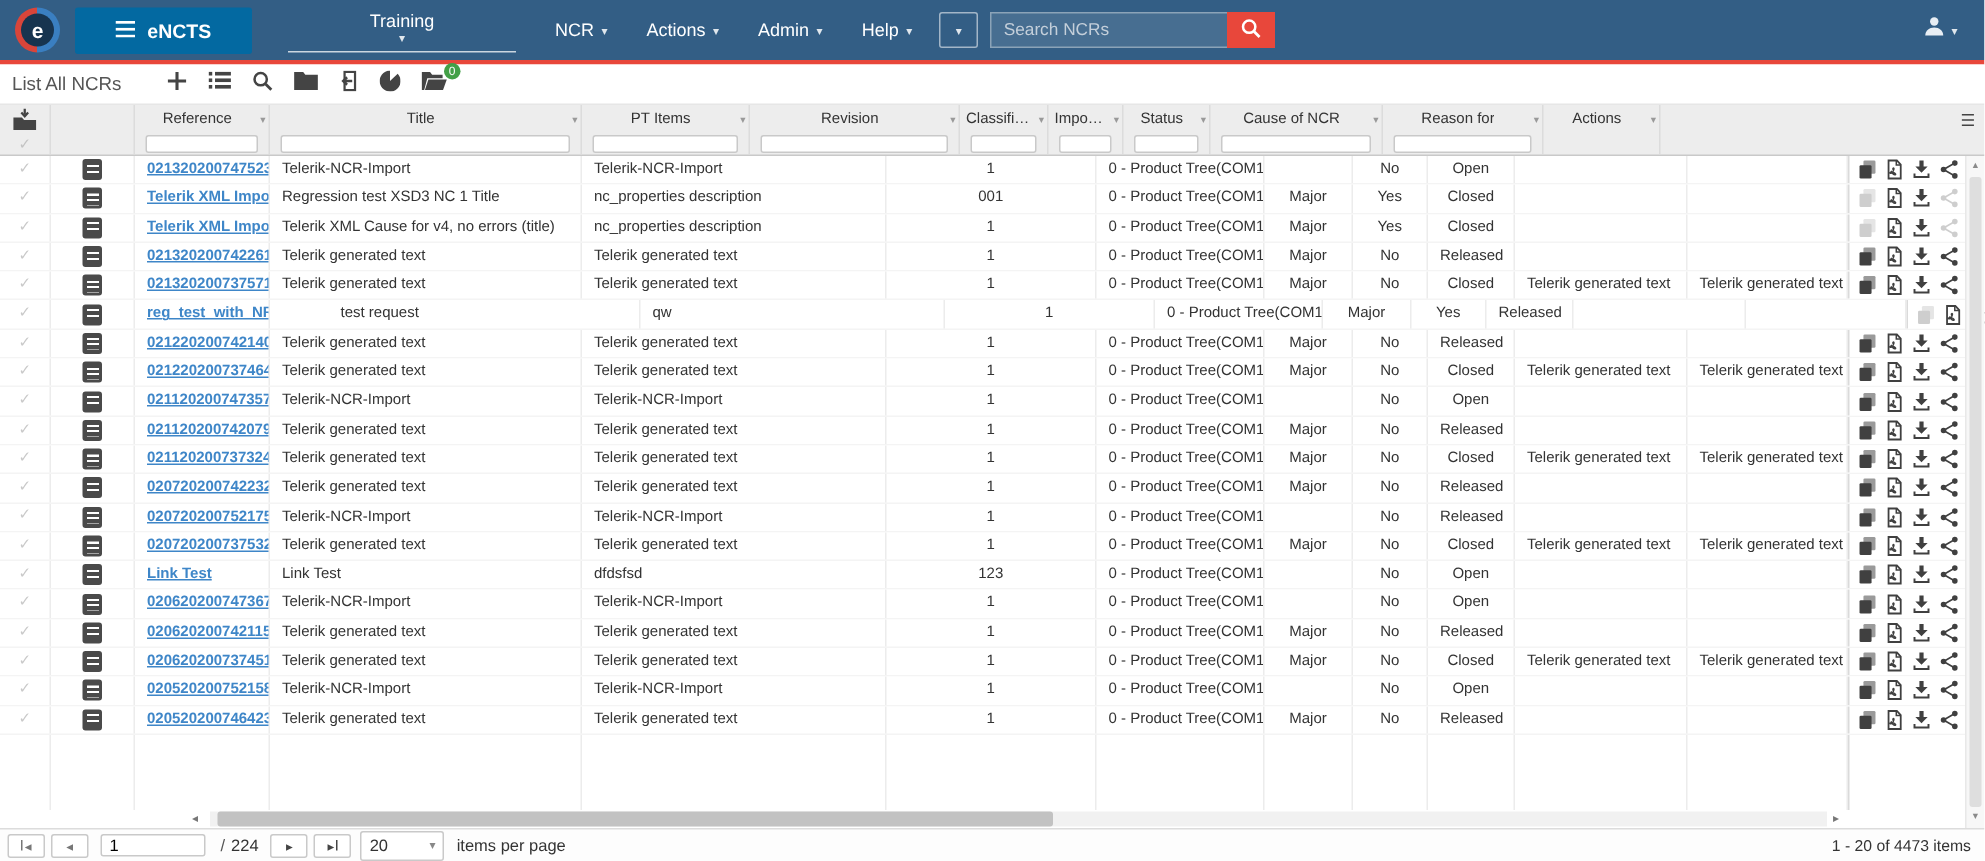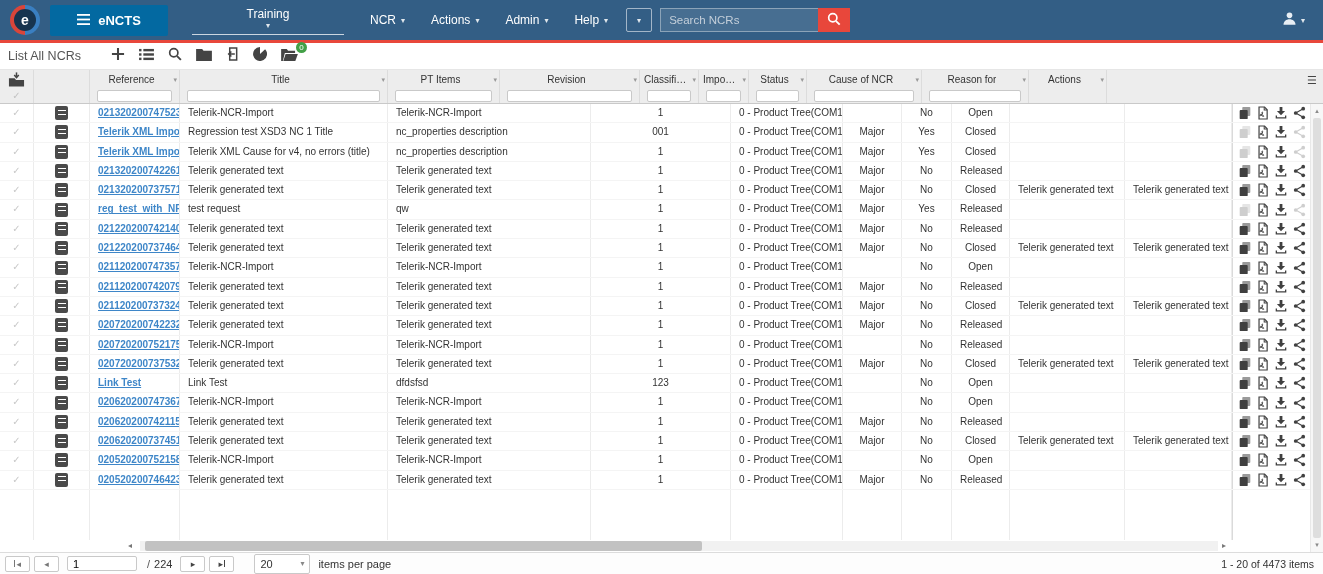--- a/index.html
+++ b/index.html
@@ -91,21 +91,21 @@
   
   .pager { height:22px; border-top:1px solid #dcdcdc; background:#fdfdfd; display:flex; align-items:center;
           gap:4px; padding:0 5px; flex:none; font-size:11px; color:#333; }
   .pgbtn { width:25px; height:16px; background:#fff; border:1px solid #c9c9c9; border-radius:2px; display:flex;
           align-items:center; justify-content:center; gap:1px; color:#777; font-size:9px; cursor:pointer; padding:0; }
   .pgbar { width:1.5px; height:7px; background:#777; display:inline-block; }
   .page-input { width:70px; height:15px; border:1px solid #c9c9c9; border-radius:2px; font-size:11px;
           padding:0 5px; outline:none; margin-left:4px; font-family:inherit; }
   .of-sep { margin-left:6px; color:#555; }
   .size-dd { width:56px; height:16px; border:1px solid #c9c9c9; border-radius:2px; background:#fff; display:flex;
-          align-items:center; justify-content:space-between; padding:9px 5px; margin-left:16px; cursor:pointer; }
+          align-items:center; justify-content:space-between; padding:9px 5px; margin-left:2px; cursor:pointer; }
   .size-dd .caret { color:#888; }
   .ipp { color:#333; margin-left:4px; }
   .range { margin-left:auto; font-size:10.5px; color:#333; margin-right:4px; }
 </style>
 </head>
 <body>
 
 <div class="app">
 
   <div class="nav">
@@ -555,21 +555,21 @@
           </div>
         </div>
         <div class="grow">
           <div class="cell c-check" style="width: 34px;">
             <span>✓</span>
           </div>
           <div class="cell c-doc" style="width: 56px;">
             <span class="doc-icon"></span>
           </div>
           <div class="cell" style="width: 90px;"><a class="ref-link" href="#">reg_test_with_NRB_12</a></div>
-          <div class="cell" style="width: 208px;">test request</div>
+          <div class="cell" style="width: 208px; margin-left: 39px;">test request</div>
           <div class="cell" style="width: 203px;">qw</div>
           <div class="cell ctr" style="width: 140px;">1</div>
           <div class="cell" style="width: 112px;">0 - Product Tree(COM1)</div>
           <div class="cell ctr" style="width: 59px;">Major</div>
           <div class="cell ctr" style="width: 50px;">Yes</div>
           <div class="cell ctr" style="width: 58px;">Released</div>
           <div class="cell" style="width: 115px;"></div>
           <div class="cell" style="width: 107px;"></div>
           <div class="cell c-actions" style="width: 78px;">
             <span class="act off">

